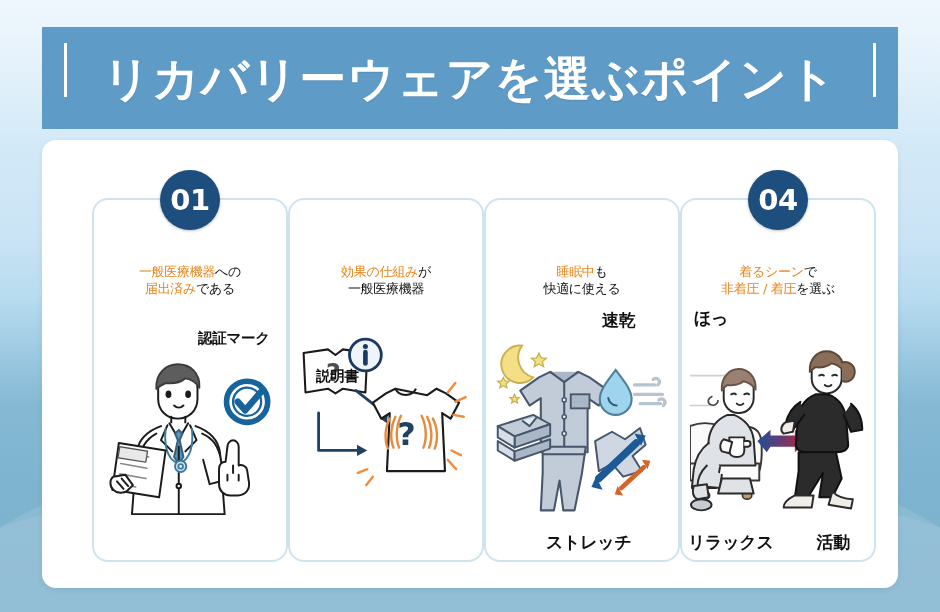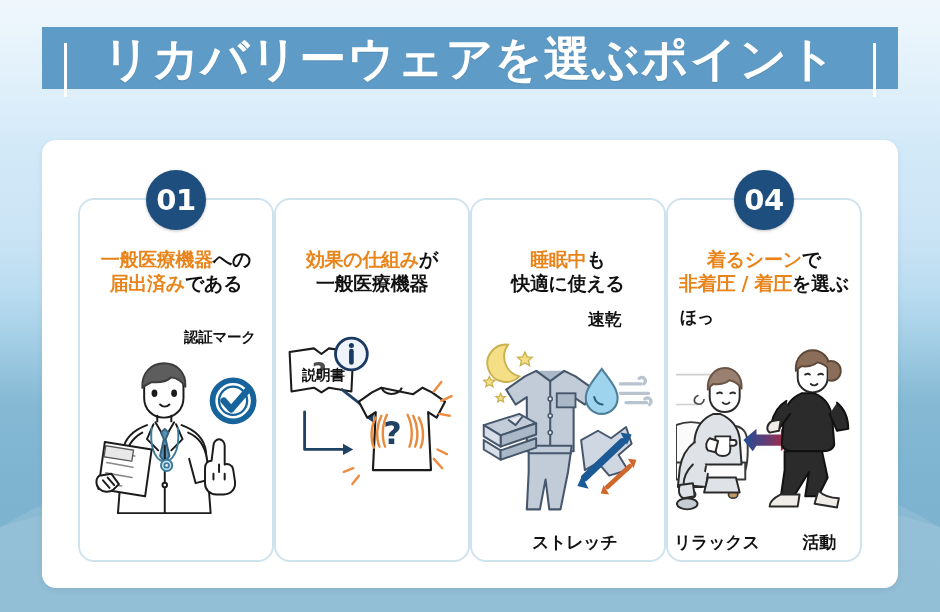--- a/index.html
+++ b/index.html
@@ -59,21 +59,21 @@
     background: rgba(255,255,255,0.08);
     pointer-events: none;
   }
 
   
   .banner {
     position: absolute;
     left: 42px;
     top: 27px;
     width: 856px;
-    height: 62px;
+    height: 102px;
     background: #5e9bc6;
     display: flex;
     align-items: center;
     justify-content: center;
     box-sizing: border-box;
   }
   .banner-rule {
     position: absolute;
     top: 16px;
     width: 3px;
@@ -102,21 +102,21 @@
     background: #ffffff;
     border-radius: 14px;
     box-shadow: 0 2px 6px rgba(0,0,0,0.07);
   }
 
   .cards {
     position: absolute;
     left: 0; top: 0;
     width: 856px; height: 448px;
     display: flex;
-    justify-content: center;
+    justify-content: flex-end;
     padding: 58px 22px 26px 22px;
     box-sizing: border-box;
   }
 
   
   .card {
     position: relative;
     width: 196px;
     background: #ffffff;
     border: 2px solid #cfe3ef;
@@ -142,25 +142,25 @@
     align-items: center;
     justify-content: center;
     font-size: 29px;
     font-weight: 700;
     letter-spacing: -0.5px;
     box-shadow: 0 1px 3px rgba(0,0,0,0.25);
   }
 
   .card-heading {
     text-align: center;
-    font-size: 19px;
-    font-weight: 700;
+    font-size: 13px;
+    font-weight: 400;
     line-height: 1.28;
     color: #111111;
-    margin-top: 11px;
+    margin-top: 28px;
     margin-bottom: 8px;
     letter-spacing: -0.3px;
   }
   .hl { color: #e8841a; }
 
   .art {
     position: relative;
     width: 100%;
     flex: 1;
     display: flex;

